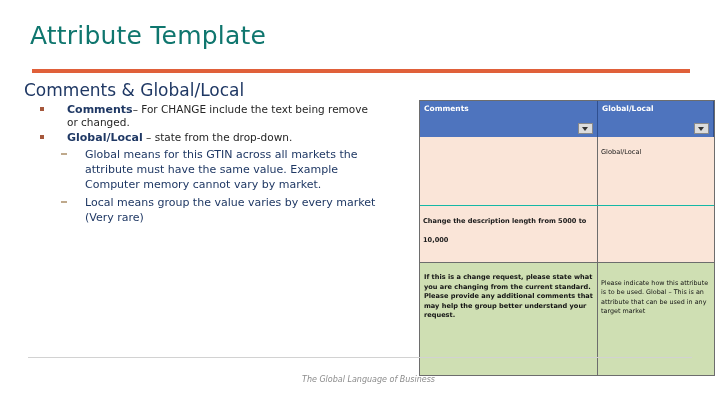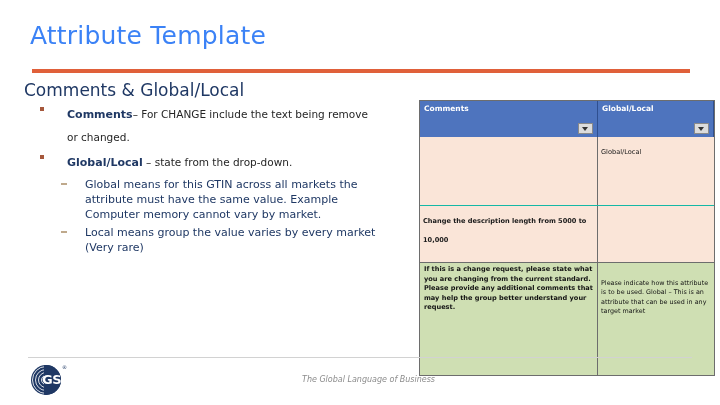--- a/index.html
+++ b/index.html
@@ -16,21 +16,21 @@
     font-family: "DejaVu Sans", "Liberation Sans", sans-serif;
   }
 
   
   #slide-title {
     position: absolute;
     left: 30px;
     top: 20px;
     font-size: 25px;
     line-height: 32px;
-    color: #3b82f6;
+    color: #0f766e;
     font-weight: 400;
     letter-spacing: 0.2px;
     white-space: nowrap;
   }
 
   
   #title-rule {
     position: absolute;
     left: 32px;
     top: 69px;
@@ -56,21 +56,21 @@
     position: absolute;
     left: 31px;
     top: 103px;
     width: 350px;
   }
   .b1 {
     position: relative;
     padding-left: 36px;
     margin-bottom: 3px;
     font-size: 10.5px;
-    line-height: 22px;
+    line-height: 12px;
     color: #262626;
   }
   .b1 .marker {
     position: absolute;
     left: 9px;
     top: 4px;
     width: 4px;
     height: 4px;
     background: #A6583C;
   }
@@ -161,21 +161,21 @@
     color: #1a1a1a;
   }
   .cellval-b { font-weight: bold; }
   #peach-row-1 .col-b { padding: 2px 3px; }
   #peach-row-2 { border-top: 1px solid #14b8a6; }
 
   
   #green-row { height: 113px; background: #CFDFB3; border-top: 1px solid #6d6d6d; }
   #green-row .col-a {
     border-right: 1px solid #6d6d6d;
-    padding: 2px 4px;
+    padding: 10px 4px;
   }
   #green-row .col-b { padding: 16px 3px; }
   .g-a {
     font-size: 6.6px;
     line-height: 9.6px;
     font-weight: bold;
     color: #141414;
   }
   .g-b {
     font-size: 6.4px;
@@ -335,27 +335,16 @@
         <div class="g-b">Please indicate how this attribute is to be used. Global – This is an attribute that can be used in any target market</div>
       </div>
     </div>
 
     <div id="green-strip"></div>
 
   </div>
 
   <div id="footer-rule"></div>
 
-  <div id="gs1-logo">
-    <div id="gs1-mark">
-      <span class="arc a1"></span>
-      <span class="arc a2"></span>
-      <span class="arc a3"></span>
-      <span class="arc a4"></span>
-      <span class="cover"></span>
-    </div>
-    <div id="gs1-text">GS1</div>
-    <div id="gs1-tm">®</div>
-  </div>
 
   <div id="tagline">The Global Language of Business</div>
 
 </div>
 
 </body></html>

